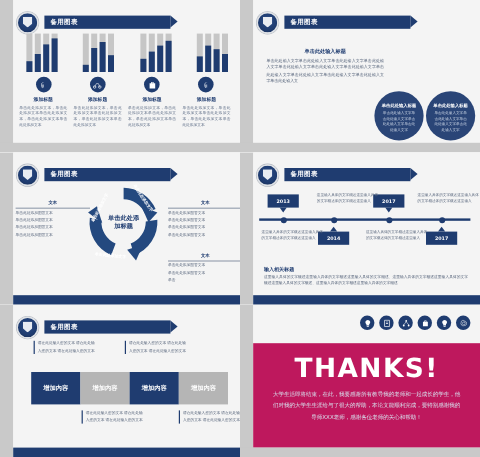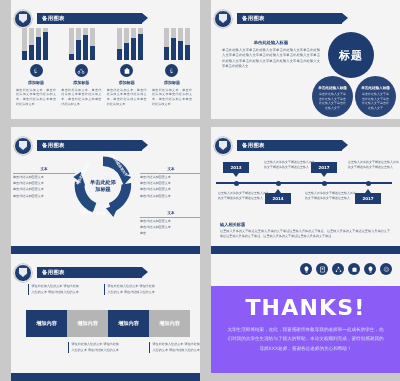--- a/index.html
+++ b/index.html
@@ -78,21 +78,21 @@
   .blk.gray{background:#b5b5b5;}
   .blktxt{position:absolute;width:48px;color:#55637a;font-size:3.1px;line-height:1.8;padding-left:2.5px;}
   .blktxt.top{border-left:1.2px solid #1f3c70;}
   .blktxt.bot{border-left:1.2px solid #1f3c70;}
 
   
   .thx-top{position:absolute;left:11px;top:0;right:0;height:32px;background:#f4f4f4;}
   .thx-icons{position:absolute;right:8px;top:9px;display:flex;gap:4px;}
   .ti{width:12px;height:12px;border-radius:50%;background:#1f3c70;display:flex;align-items:center;justify-content:center;}
   .ti svg{width:7px;height:7px;fill:#fff;}
-  .thx-panel{position:absolute;left:11px;top:32px;right:0;bottom:8px;background:#8b5cf6;}
+  .thx-panel{position:absolute;left:11px;top:32px;right:0;bottom:8px;background:#be185d;}
   .thx-h{color:#fff;font-size:22px;font-weight:bold;letter-spacing:1.2px;text-align:center;margin-top:9px;}
   .thx-b{color:#d7e0ee;font-size:4.6px;line-height:2.05;text-align:center;margin-top:5px;padding:0 16px;}
 </style>
 </head>
 <body>
 
 <div class="grid">
 
   <div class="slide">
     <div class="rail"></div>
@@ -214,23 +214,20 @@
       <div class="banner">
         <span>备用图表</span>
       </div>
     </div>
 
     <div class="s2-para">
       <div class="s2-h">单击此处输入标题</div>
       <div class="s2-t">单击此处输入文字单击此处输入文字单击此处输入文字单击此处输入文字单击此处输入文字单击此处输入文字单击此处输入文字单击此处输入文字单击此处输入文字单击此处输入文字单击此处输入文字单击此处输入文</div>
     </div>
 
-    <div class="big-circle">
-      <span>标题</span>
-    </div>
     <div class="sm-circle sc-a">
       <div class="sh">单击此处输入标题</div>
       <div class="st">单击此处输入文字单击此处输入文字单击此处输入文字单击此处输入文字</div>
     </div>
     <div class="sm-circle sc-b">
       <div class="sh">单击此处输入标题</div>
       <div class="st">单击此处输入文字单击此处输入文字单击此处输入文字单击此处输入文字</div>
     </div>
     <div class="botbar2"></div>
   </div>

